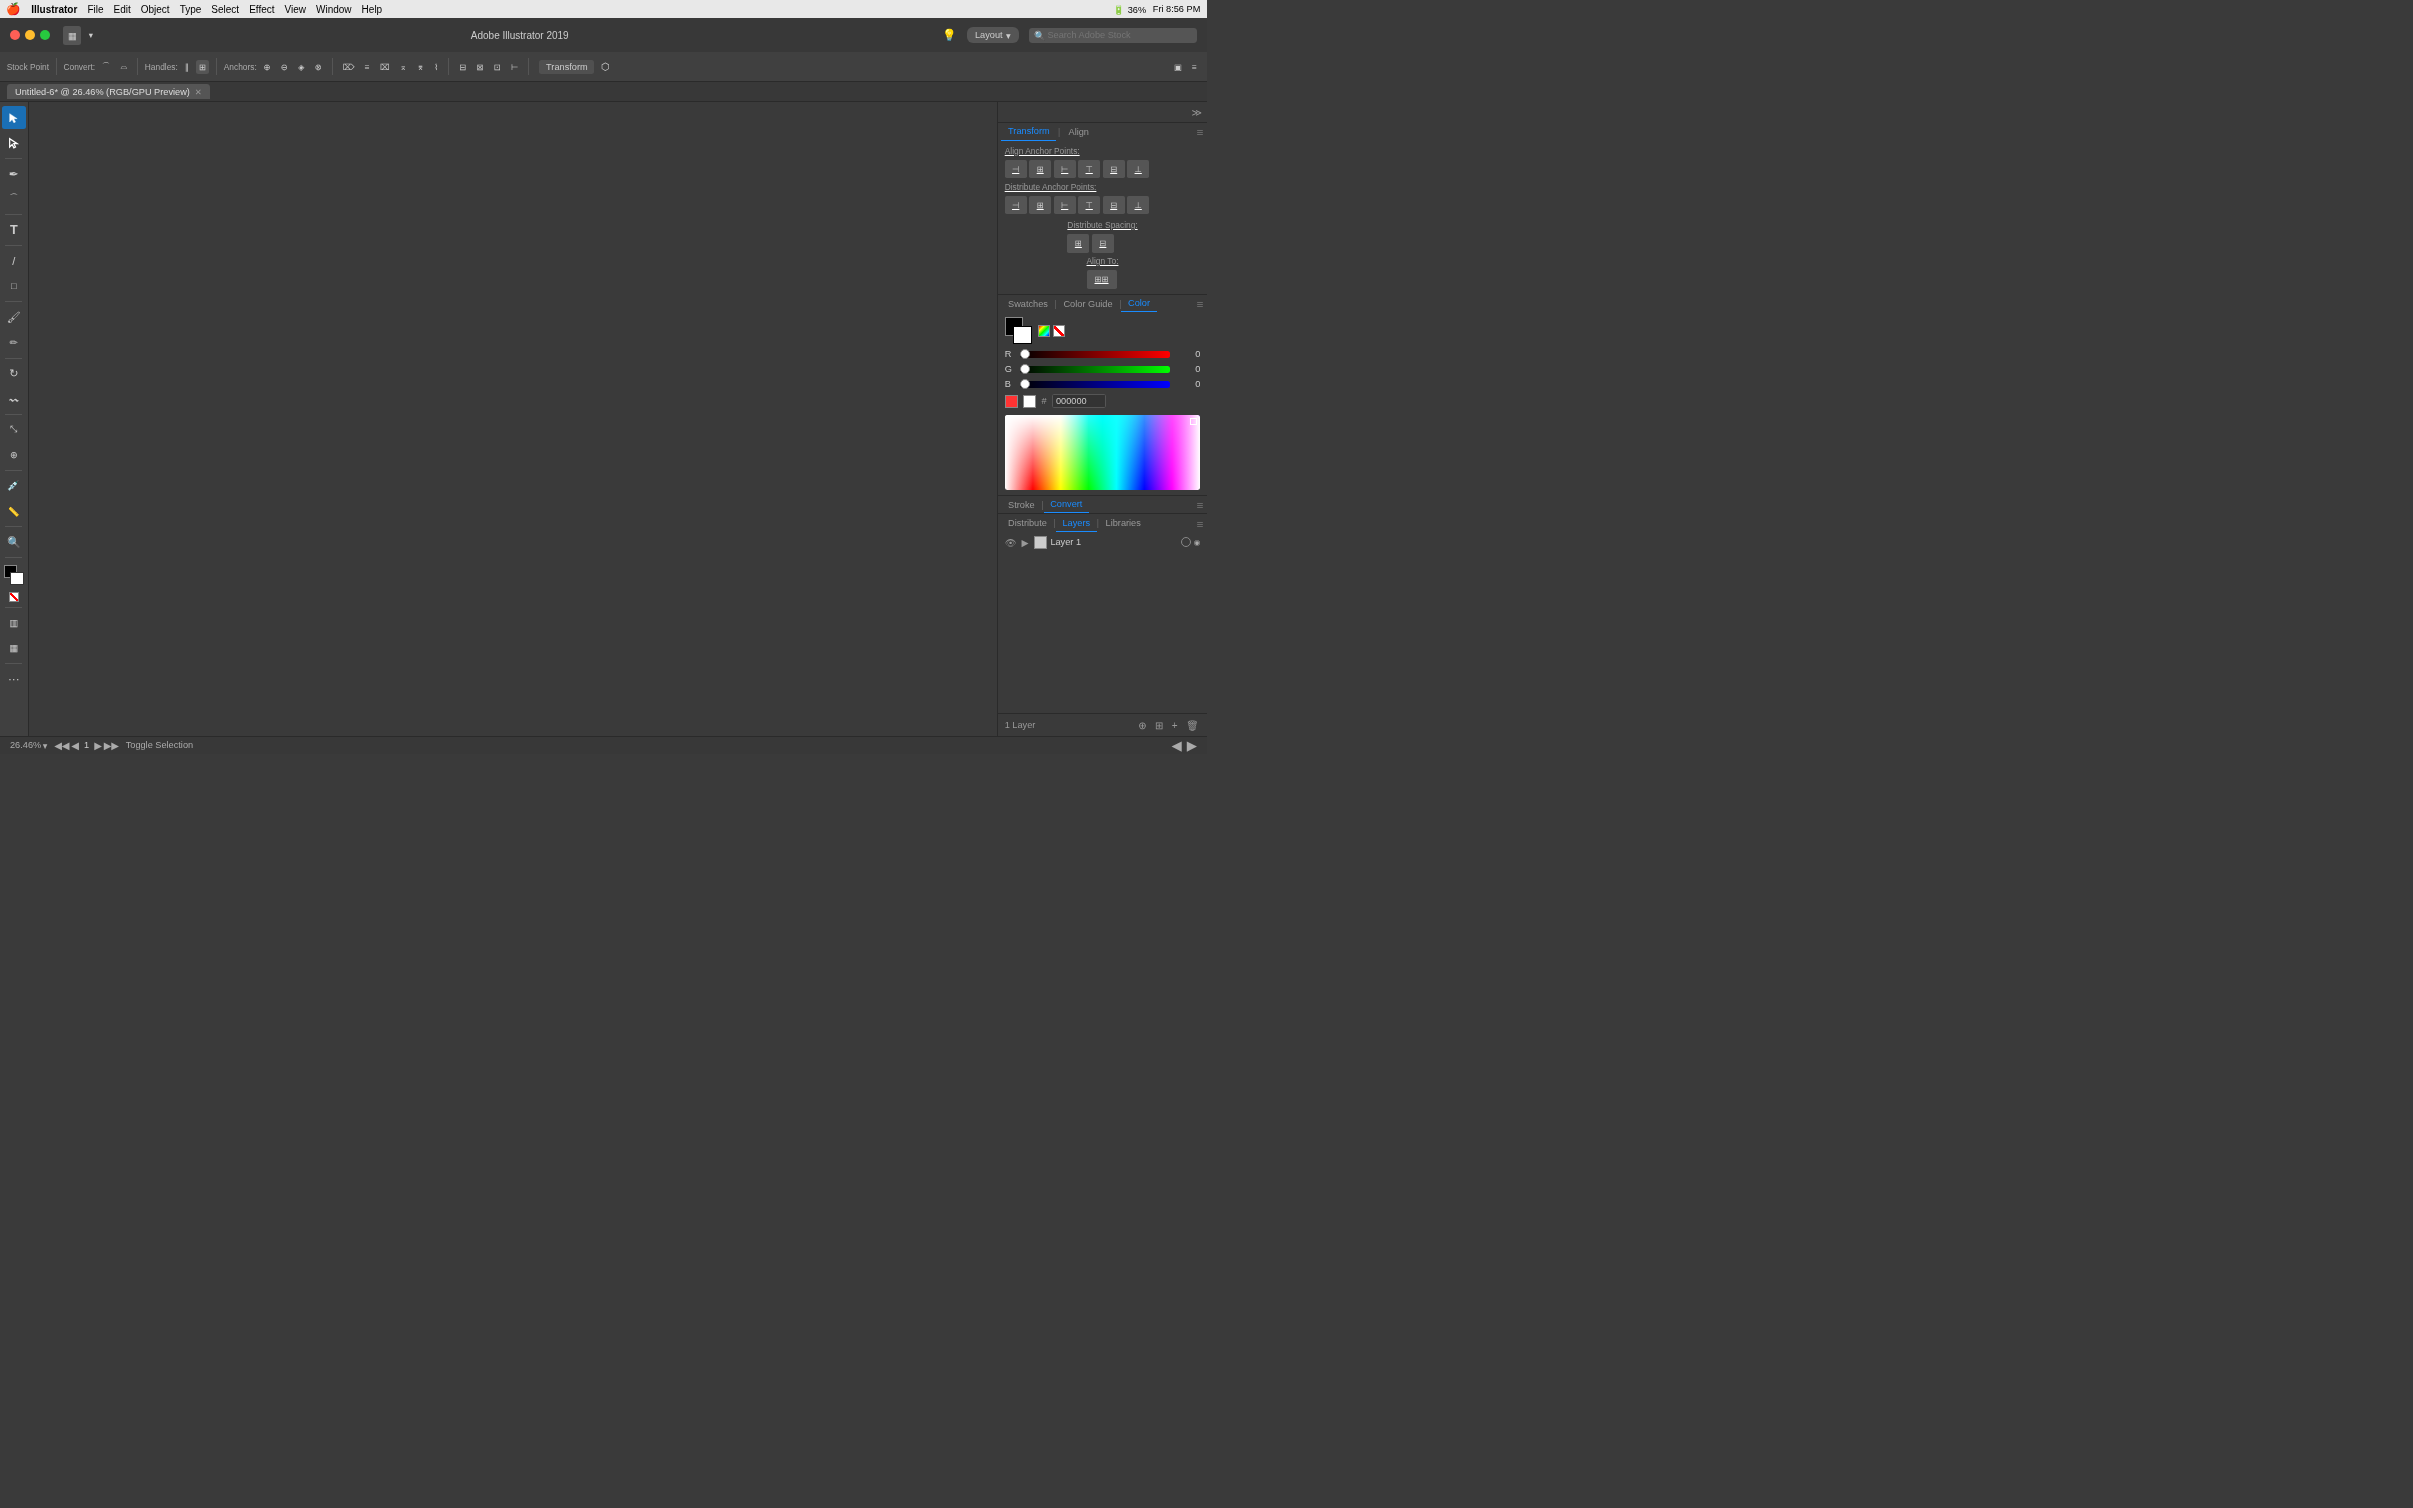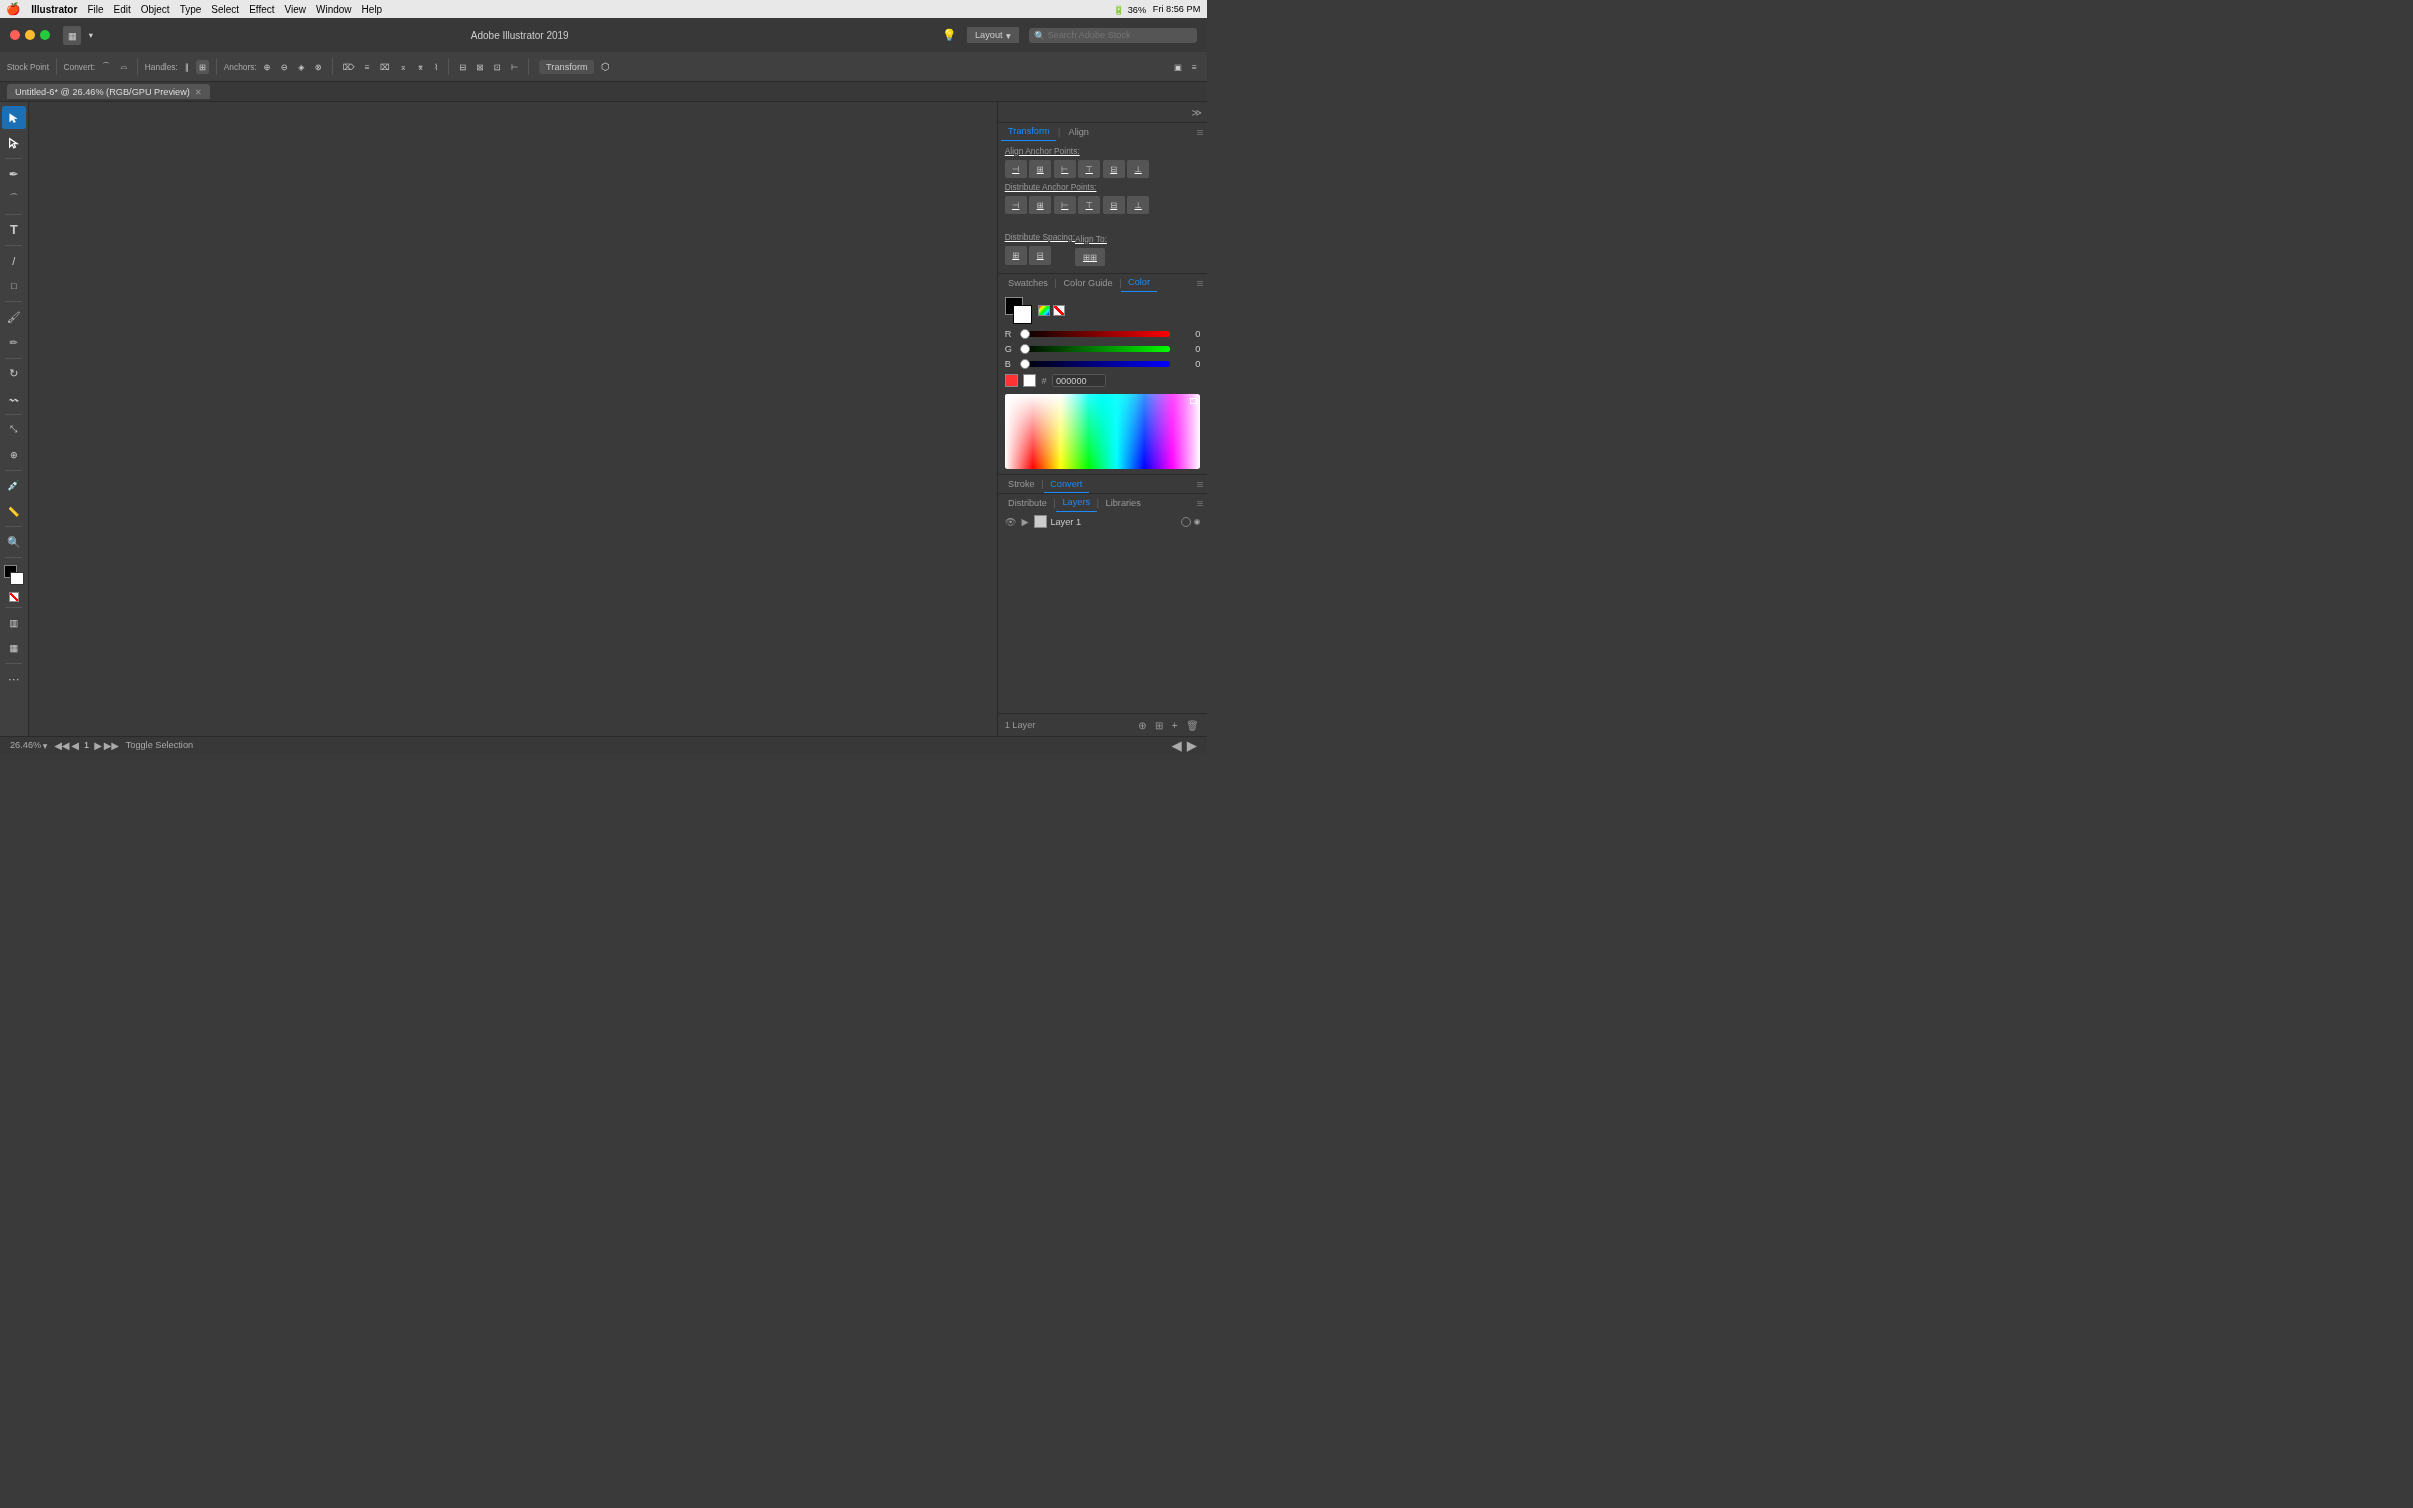--- a/index.html
+++ b/index.html
@@ -42,21 +42,21 @@
     .traffic-light { width: 10px; height: 10px; border-radius: 50%; cursor: pointer; }
     .tl-close { background: #ff5f56; }
     .tl-minimize { background: #ffbd2e; }
     .tl-maximize { background: #27c93f; }
     #window-title { flex: 1; text-align: center; color: #ccc; font-size: 10px; }
     #title-bar-right { display: flex; align-items: center; gap: 10px; }
     .layout-btn {
       background: #555;
       color: #ccc;
       border: none;
-      border-radius: 1px;
+      border-radius: 6px;
       padding: 2.5px 8.4px;
       font-size: 9.2px;
       cursor: pointer;
       display: flex; align-items: center; gap: 3.4px;
     }
     .search-stock {
       background: #555;
       border: none;
       border-radius: 3.4px;
       padding: 2.5px 6.7px;
@@ -468,21 +468,21 @@
         </div>
         <div class="align-label" style="margin-top:3.4px;">Distribute Anchor Points:</div>
         <div class="align-row">
           <button class="align-btn">⊣</button>
           <button class="align-btn">⊞</button>
           <button class="align-btn">⊢</button>
           <button class="align-btn">⊤</button>
           <button class="align-btn">⊟</button>
           <button class="align-btn">⊥</button>
         </div>
-        <div style="display:flex;justify-content:flex-start;align-items:center;margin-top:18px;">
+        <div style="display:flex;justify-content:flex-start;align-items:center;margin-top:6px;flex-direction:column;">
           <div>
             <div class="align-label">Distribute Spacing:</div>
             <div class="align-row">
               <button class="align-btn">⊞</button>
               <button class="align-btn">⊟</button>
             </div>
           </div>
           <div>
             <div class="align-label">Align To:</div>
             <div style="display:flex;gap:1.7px;">

